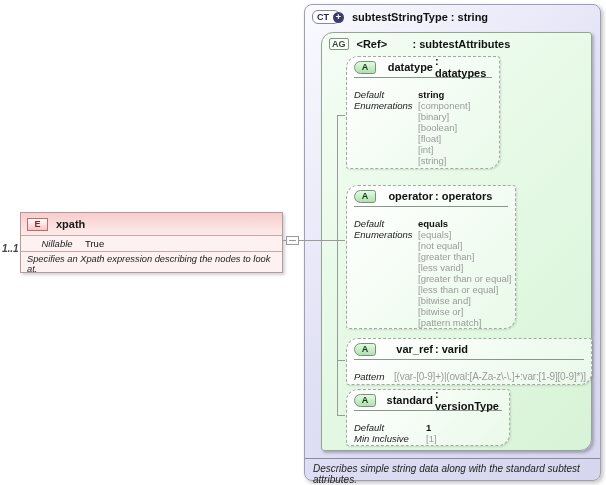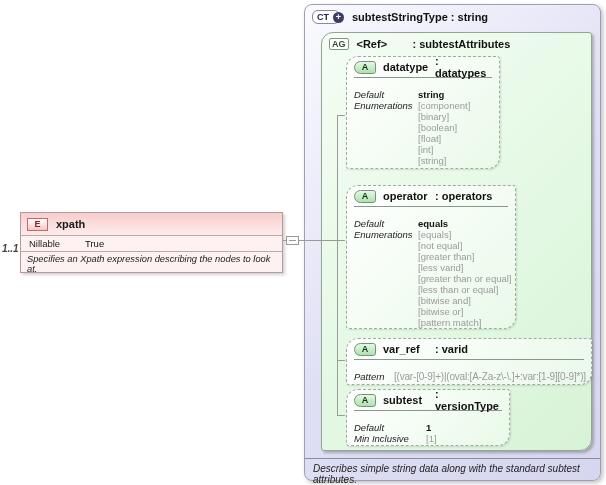--- a/index.html
+++ b/index.html
@@ -18,21 +18,21 @@
           border:1px solid #b49a9a; background:#fdf1f1; box-shadow:2px 2px 3px rgba(0,0,0,.18); z-index:1; }
   .ebox .hdr { height:22px; display:flex; align-items:center; padding:0 6px;
                background:linear-gradient(180deg,#f8cccc 0%,#fde8e8 85%); }
   .ebadge { width:21px; height:13px; margin-right:8px; flex:0 0 auto;
             border:1px solid #c06a6a; background:linear-gradient(180deg,#ffffff,#f8c4c4);
             color:#8e2222; font-size:9px; font-weight:bold; display:flex; align-items:center; justify-content:center; }
   .ebox .nm { font-size:11px; font-weight:bold; color:#1a1a1a; min-width:60px; }
   .ebox .tp { font-size:11px; font-weight:bold; color:#1a1a1a; }
   .ebox .prow { height:16px; border-top:1px solid #c4a8a8; display:flex; align-items:center; padding:0 8px;
                 font-size:9.5px; }
-  .ebox .plabel { color:#222; width:56px; }
+  .ebox .plabel { font-style:italic; color:#222; width:56px;text-align:center; }
   .ebox .pbold { font-weight:normal; color:#111; }
   .ebox .drow { border-top:1px solid #c4a8a8; padding:2px 6px 0 6px; font-size:9.3px; font-style:italic; color:#222; }
   .card { position:absolute; left:2px; top:243px; font-size:10px; font-style:italic; font-weight:bold; color:#444; z-index:1; }
 
   
   .ct { position:absolute; left:304px; top:4px; width:297px; height:477px;
         border:1px solid #9e9eb4; border-radius:8px;
         background:linear-gradient(135deg,#fafaff 0%,#dedef4 55%,#d6d6ee 100%);
         box-shadow:2px 2px 4px rgba(0,0,0,.25); z-index:1; }
   .ct .hdr { height:24px; display:flex; align-items:center; padding:0 7px; }
@@ -55,21 +55,21 @@
 
   
   .abox { position:absolute; border:1px dashed #a0aaa0; border-radius:12px 3px 12px 3px;
           background:linear-gradient(135deg,#ffffff 0%,#f2fcf2 60%,#e9f9e9 100%);
           box-shadow:1px 1px 2px rgba(0,0,0,.12); overflow:hidden; }
   .abox .hdr { height:20px; display:flex; align-items:center; padding:0 7px; }
   .abadge { width:22px; height:13px; margin-right:7px; flex:0 0 auto;
             border:1px solid #789078; border-radius:7px 3px 3px 7px;
             background:linear-gradient(180deg,#e4f8e4,#aee2ae);
             color:#163a16; font-size:9px; font-weight:bold; display:flex; align-items:center; justify-content:center; }
-  .abox .nm { font-size:11px; font-weight:bold; color:#111; min-width:50px; margin-right:2px; }
+  .abox .nm { font-size:11px; font-weight:bold; color:#111; min-width:50px; margin-right:2px;text-align:right; }
   .abox .tp { font-size:11px; font-weight:bold; color:#111; }
   .props { border-top:1px solid #8a968a; margin:0 7px; padding-top:11px; display:flex; }
   .lblcol { width:64px; flex:0 0 auto; }
   .lblcol.narrow { width:40px; }
   .valcol { flex:1; min-width:0; }
   .pl { font-size:9.5px; font-style:italic; color:#222; line-height:11px; white-space:nowrap; }
   .pv { font-size:9.5px; color:#9a9a9a; line-height:11px; white-space:nowrap; }
   .pv.bold { color:#111; font-weight:bold; }
   .pv.pattern { font-size:10px; letter-spacing:-0.2px; }
 
@@ -181,21 +181,21 @@
         </div>
         <div class="valcol">
           <div class="pv pattern">[(var-[0-9]+)|(oval:[A-Za-z\-\.]+:var:[1-9][0-9]*)]</div>
         </div>
       </div>
     </div>
 
     <div class="abox" style="left:41px; top:384px; width:164px; height:57px;">
       <div class="hdr">
         <span class="abadge">A</span>
-        <span class="nm">subtest</span>
+        <span class="nm">standard</span>
         <span class="tp">: versionType</span>
       </div>
       <div class="props">
         <div class="lblcol" style="width:72px;">
           <div class="pl">Default</div>
           <div class="pl">Min Inclusive</div>
         </div>
         <div class="valcol">
           <div class="pv bold">1</div>
           <div class="pv">[1]</div>

